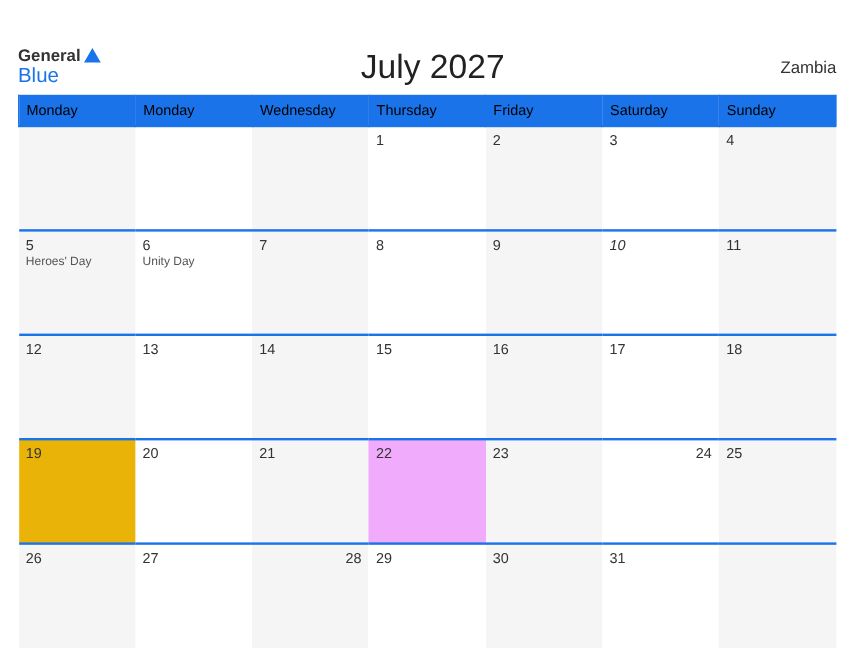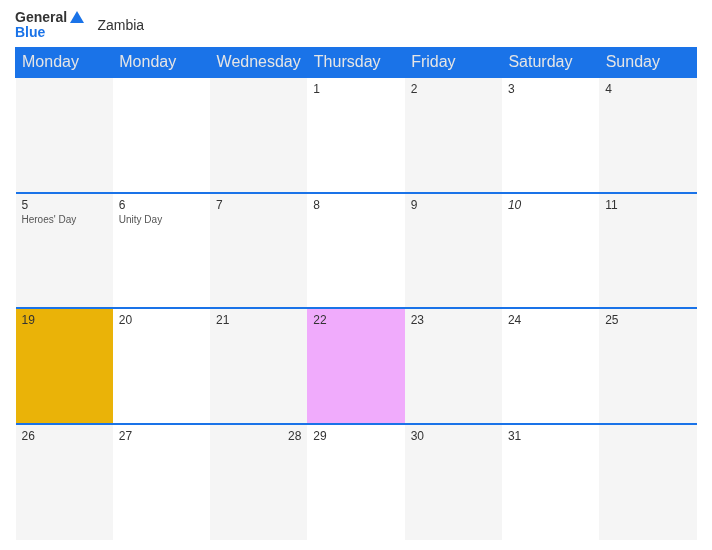--- a/index.html
+++ b/index.html
@@ -10,36 +10,38 @@
       background: #fff;
       display: flex;
       flex-direction: column;
       padding: 10px 15px 10px 15px;
     }
 
     
     .header {
       display: flex;
       align-items: center;
+      justify-content: space-between;
       margin-bottom: 6px;
+      margin-top: 29px;
     }
 
     .logo {
       display: flex;
       flex-direction: column;
       line-height: 1.1;
     }
     .logo-general {
       font-size: 14px;
       font-weight: bold;
       color: #333;
     }
     .logo-blue {
-      font-size: 14px;
-      font-weight: bold;
+      font-size: 17px;
+      font-weight: normal;
       color: #1a73e8;
     }
     .logo-line {
       display: flex;
       align-items: center;
     }
     .logo-triangle {
       width: 0;
       height: 0;
       border-left: 7px solid transparent;
@@ -66,22 +68,22 @@
 
     
     .calendar {
       width: 100%;
       border-collapse: collapse;
       flex: 1;
     }
 
     .calendar thead tr th {
       background-color: #1a73e8;
-      color: #e5e5e5;
-      font-size: 16px;
+      color: #000000;
+      font-size: 12px;
       font-weight: normal;
       padding: 5px 6px;
       text-align: left;
       border: 1px solid #1a73e8;
     }
 
     .calendar tbody tr {
       border-top: 2px solid #1a73e8;
     }
 
@@ -122,20 +124,21 @@
 <body>
 
 <div class="header">
   <div class="logo">
     <div class="logo-line">
       <span class="logo-general">General</span>
       <div class="logo-triangle"></div>
     </div>
     <span class="logo-blue">Blue</span>
   </div>
+  <h1 class="month-title">July 2027</h1>
   <div class="country">Zambia</div>
 </div>
 
 <table class="calendar">
   <thead>
     <tr>
       <th>Monday</th>
       <th>Monday</th>
       <th>Wednesday</th>
       <th>Thursday</th>
@@ -181,36 +184,59 @@
           <span class="day-number">9</span>
         </td>
         <td style="background: rgb(255, 255, 255); font-style: italic;">
           <span class="day-number">10</span>
         </td>
         <td style="background: rgb(245, 245, 245);">
           <span class="day-number">11</span>
         </td>
       </tr>
       <tr>
+        <td style="background: rgb(245, 245, 245);">
+          <span class="day-number">12</span>
+        </td>
+        <td style="background: rgb(255, 255, 255);">
+          <span class="day-number">13</span>
+        </td>
+        <td style="background: rgb(245, 245, 245);">
+          <span class="day-number">14</span>
+        </td>
+        <td style="background: rgb(255, 255, 255);">
+          <span class="day-number">15</span>
+        </td>
+        <td style="background: rgb(245, 245, 245);">
+          <span class="day-number">16</span>
+        </td>
+        <td style="background: rgb(255, 255, 255);">
+          <span class="day-number">17</span>
+        </td>
+        <td style="background: rgb(245, 245, 245);">
+          <span class="day-number">18</span>
+        </td>
+      </tr>
+      <tr>
         <td style="background: #eab308;">
           <span class="day-number">19</span>
         </td>
         <td style="background: rgb(255, 255, 255); margin-top: 47px;">
           <span class="day-number">20</span>
         </td>
         <td style="background: rgb(245, 245, 245);">
           <span class="day-number">21</span>
         </td>
         <td style="background: #f0abfc; margin-top: 31px;">
           <span class="day-number">22</span>
         </td>
         <td style="background: rgb(245, 245, 245);">
           <span class="day-number">23</span>
         </td>
-        <td style="background: rgb(255, 255, 255);">
+        <td style="background: rgb(255, 255, 255); text-align: right;">
           <span class="day-number">24</span>
         </td>
         <td style="background: rgb(245, 245, 245);">
           <span class="day-number">25</span>
         </td>
       </tr>
       <tr>
         <td style="background: rgb(245, 245, 245);">
           <span class="day-number">26</span>
         </td>

